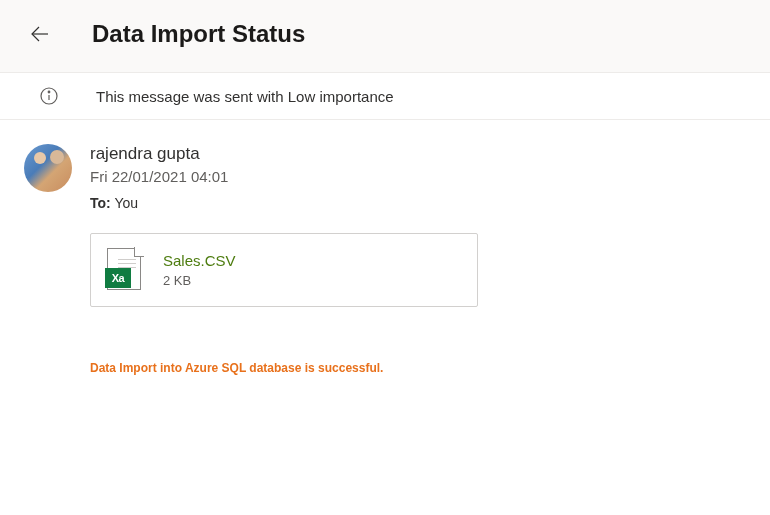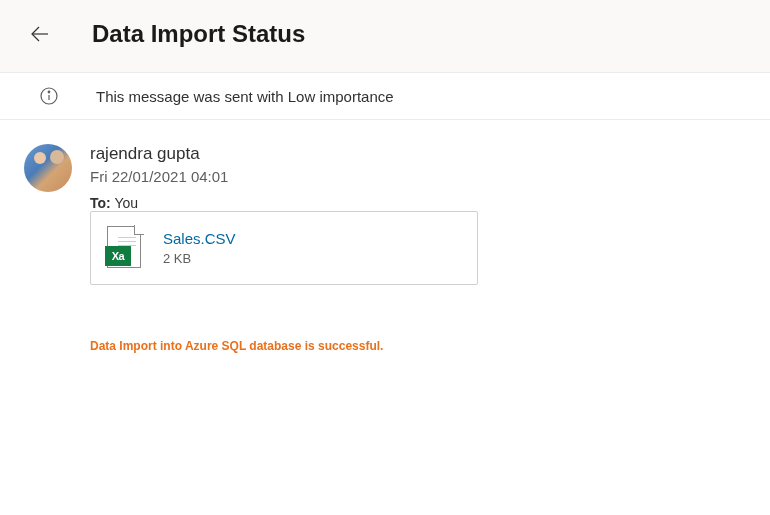--- a/index.html
+++ b/index.html
@@ -88,20 +88,21 @@
       margin-bottom: 4px;
     }
     .date {
       font-size: 15px;
       color: #605e5c;
       margin-bottom: 10px;
     }
     .to-line {
       font-size: 14px;
       color: #323130;
+      margin-bottom: 22px;
     }
     .to-label { font-weight: 600; }
     .attachment {
       border: 1px solid #d2d0ce;
       border-radius: 2px;
       display: flex;
       align-items: center;
       padding: 14px 16px;
       width: 388px;
       gap: 20px;
@@ -157,21 +158,21 @@
       top: 10px; right: 4px;
       width: 18px;
     }
     .file-lines div {
       height: 1px;
       background: #cfcdcb;
       margin-bottom: 3px;
     }
     .att-name {
       font-size: 15px;
-      color: #0369a1;
+      color: #4d7c0f;
       margin-bottom: 4px;
     }
     .att-size {
       font-size: 13px;
       color: #605e5c;
     }
     .body-text {
       font-size: 12px;
       font-weight: 700;
       color: #e8711c;

